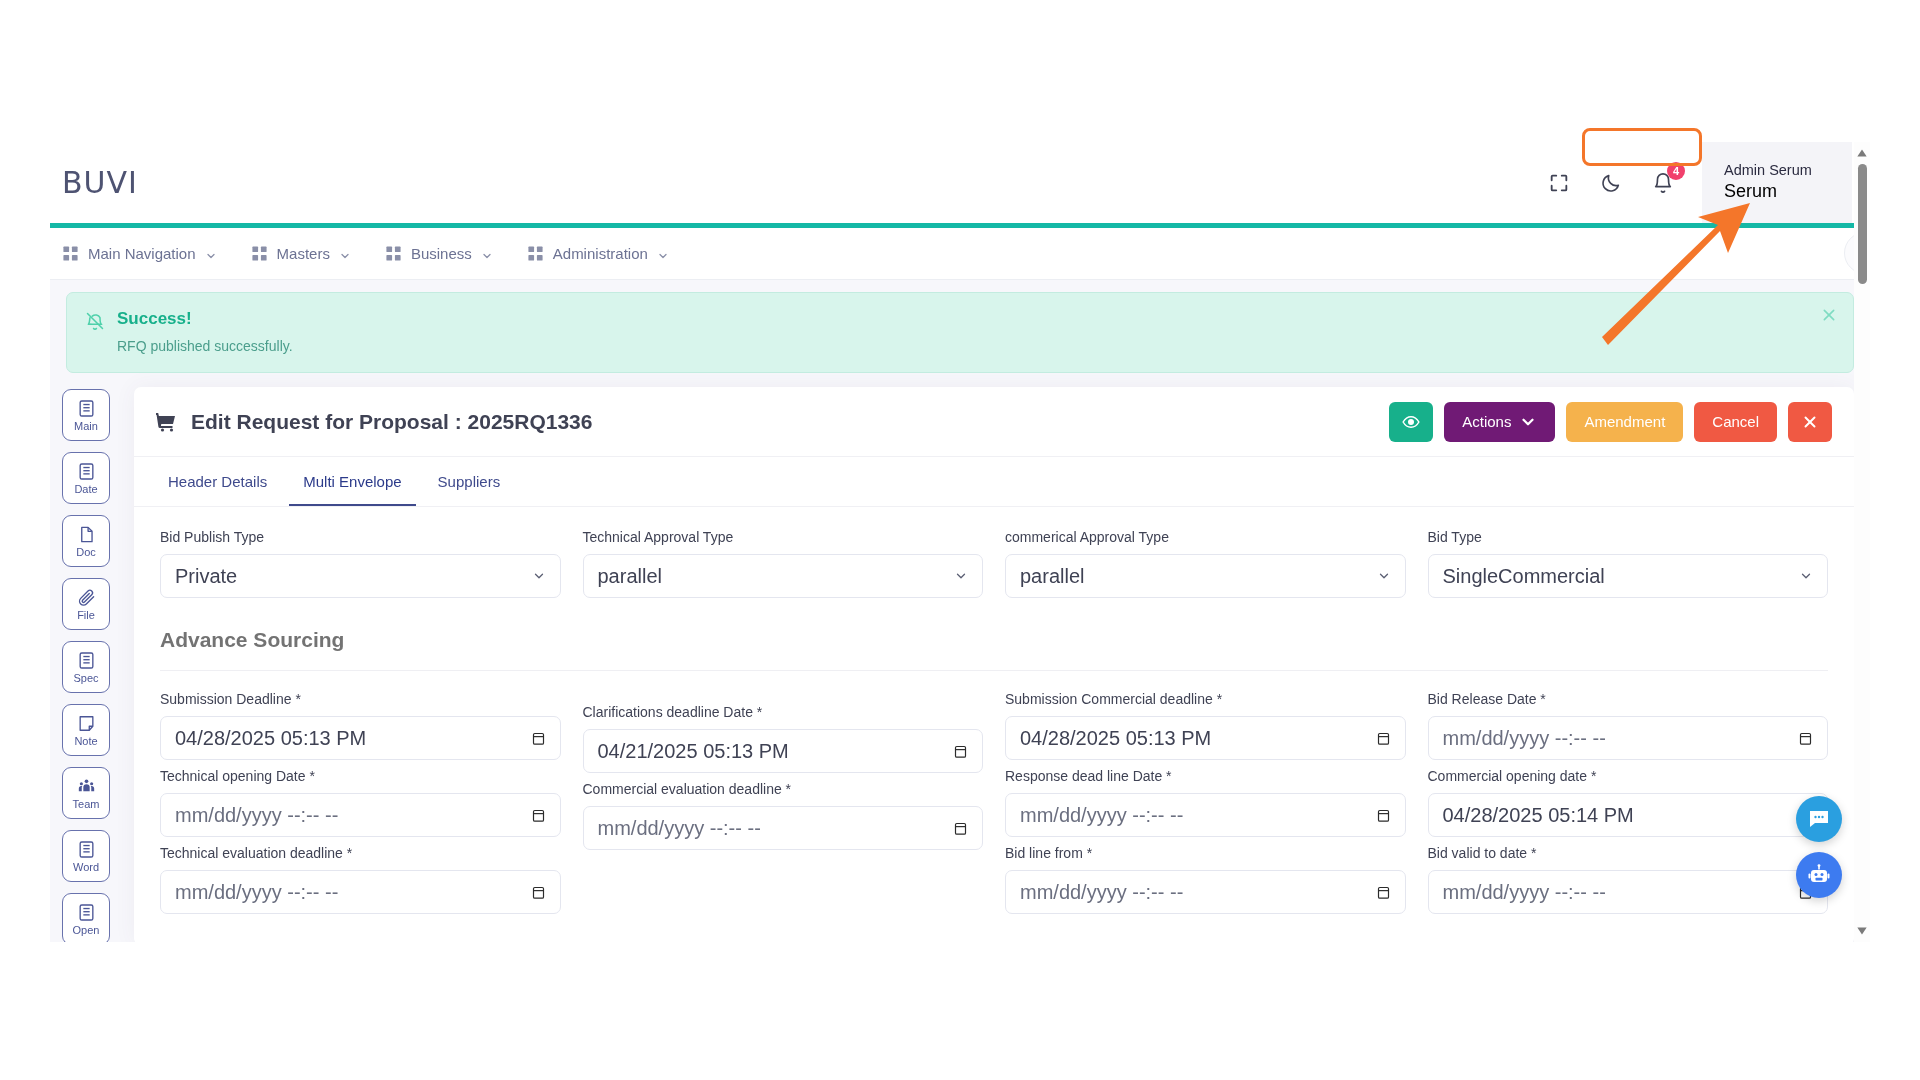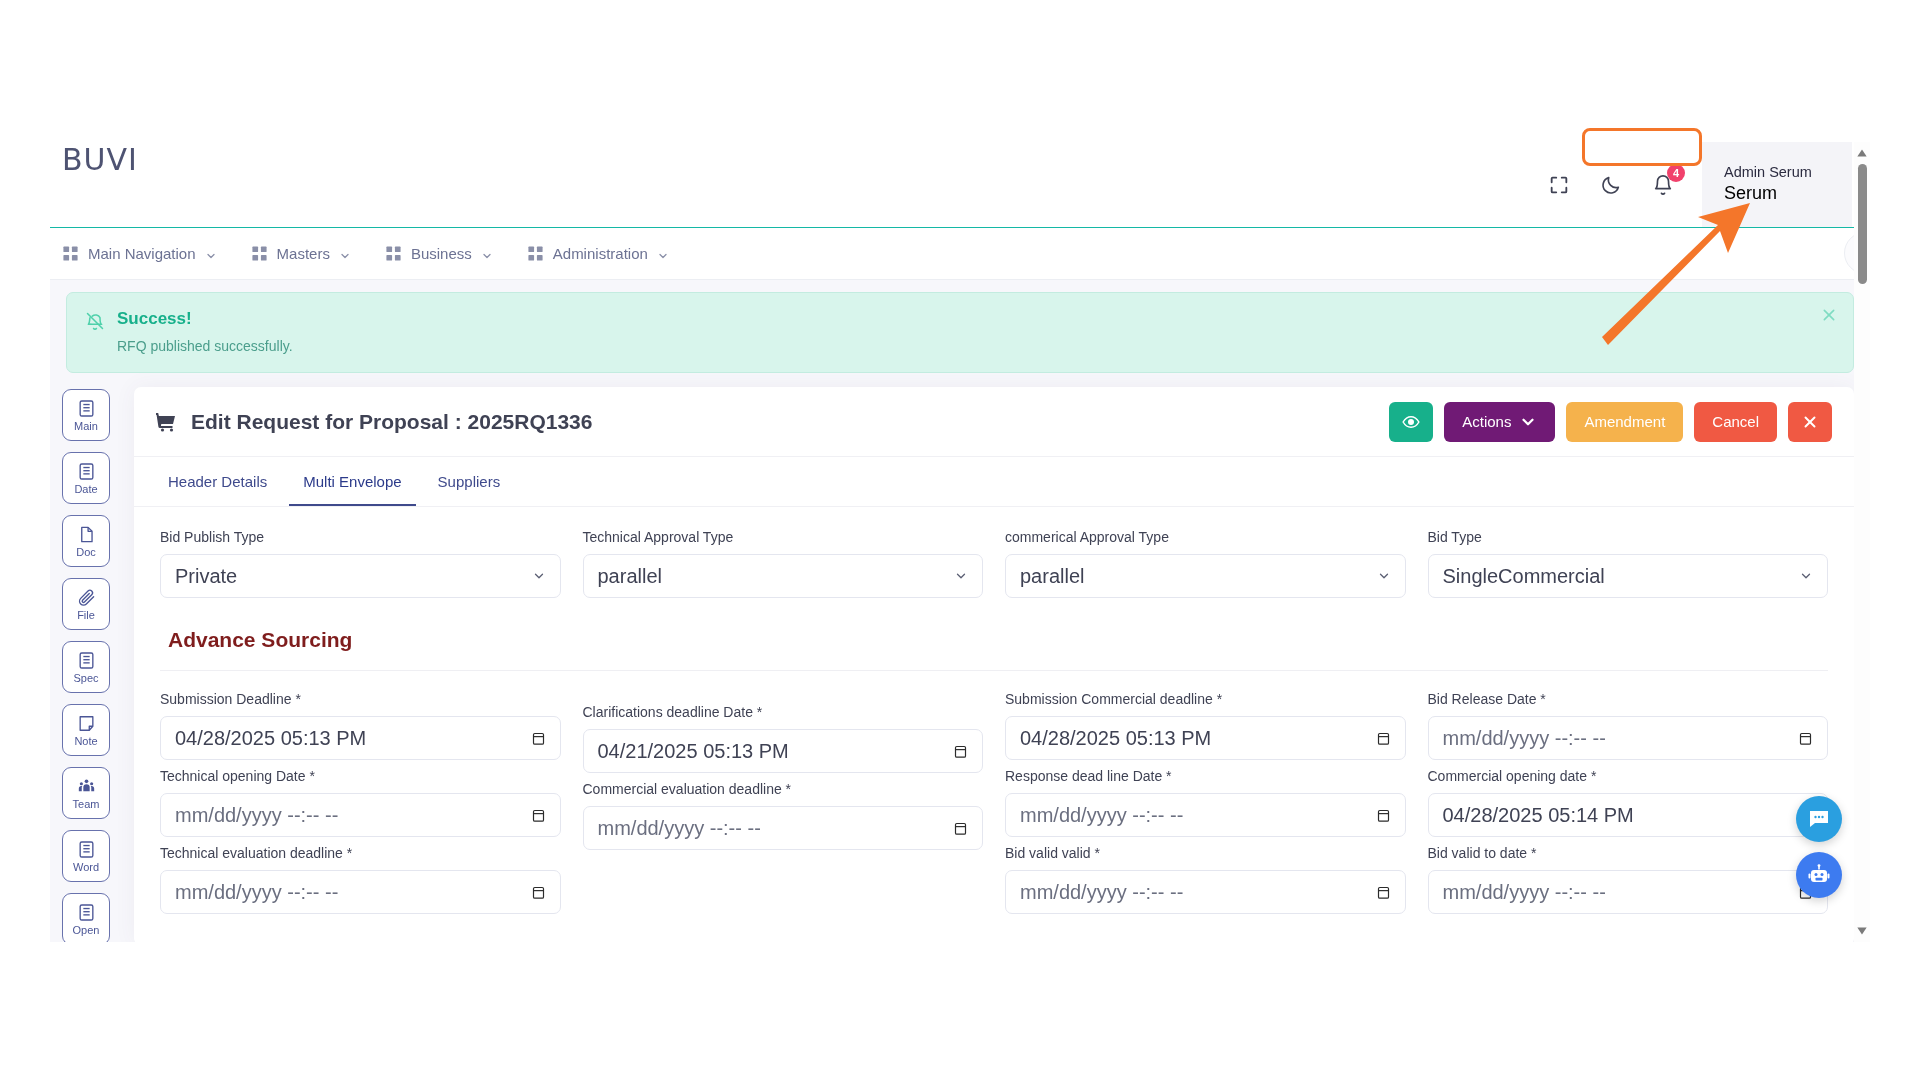--- a/index.html
+++ b/index.html
@@ -14,23 +14,23 @@
     left: 50px; top: 142px;
     width: 1820px; height: 800px;
     background: #ffffff;
     overflow: hidden;
   }
 
   
   .app-header {
     height: 86px;
     background: #ffffff;
-    display: flex; align-items: flex-start;
+    display: flex; align-items: center;
     padding: 0 0 0 12px;
-    border-bottom: 1px solid #14b8a6;
+    border-bottom: 5px solid #14b8a6;
     position: relative;
   }
   .logo {
     font-size: 30px; letter-spacing: 1px;
     color: #4e5372; font-weight: 400;
     font-family: "DejaVu Sans", sans-serif;
   }
   .header-right {
     margin-left: auto; display: flex; align-items: center;
     gap: 26px; padding-right: 18px; height: 100%;
@@ -163,22 +163,22 @@
     border: 1px solid #e4e6ef; border-radius: 7px;
     background: #fff; display: flex; align-items: center;
     padding: 0 14px; position: relative;
   }
   .control .val { font-size: 20px; color: #3f4254; }
   .control .val.ph { color: #6b6f80; }
   .sel-chev { position: absolute; right: 14px; width: 14px; height: 14px; color: #5b5f73; }
   .cal-icon { position: absolute; right: 14px; width: 15px; height: 15px; color: #2b2b2b; }
 
   .section-title {
-    font-size: 21px; font-weight: 700; color: #7f1d1d;
-    margin: 22px 0 18px 8px;
+    font-size: 21px; font-weight: 700; color: #737373;
+    margin: 22px 0 18px 0;
   }
   .divider { height: 1px; background: #efeff3; margin: 10px 0 20px 0; }
 
   
   .dgrid { display: grid; grid-template-columns: repeat(4, 1fr); column-gap: 22px; }
   .col-offset { padding-top: 13px; }
 
   
   .fab-wrap { position: absolute; right: 28px; bottom: 44px; display: flex; flex-direction: column; gap: 10px; z-index: 20; }
   .fab {
@@ -579,21 +579,21 @@
                 <label class="flabel">Response dead line Date *</label>
                 <div class="control">
                   <span class="val ph">mm/dd/yyyy --:-- --</span>
                   <svg class="cal-icon" viewBox="0 0 24 24" fill="none" stroke="currentColor" stroke-width="1.9">
                       <rect x="4" y="4" width="16" height="17" rx="2"></rect>
                       <line x1="4" y1="9" x2="20" y2="9"></line>
                     </svg>
                 </div>
               </div>
               <div class="field">
-                <label class="flabel">Bid valid valid *</label>
+                <label class="flabel">Bid line from *</label>
                 <div class="control">
                   <span class="val ph">mm/dd/yyyy --:-- --</span>
                   <svg class="cal-icon" viewBox="0 0 24 24" fill="none" stroke="currentColor" stroke-width="1.9">
                       <rect x="4" y="4" width="16" height="17" rx="2"></rect>
                       <line x1="4" y1="9" x2="20" y2="9"></line>
                     </svg>
                 </div>
               </div>
             </div>
 

